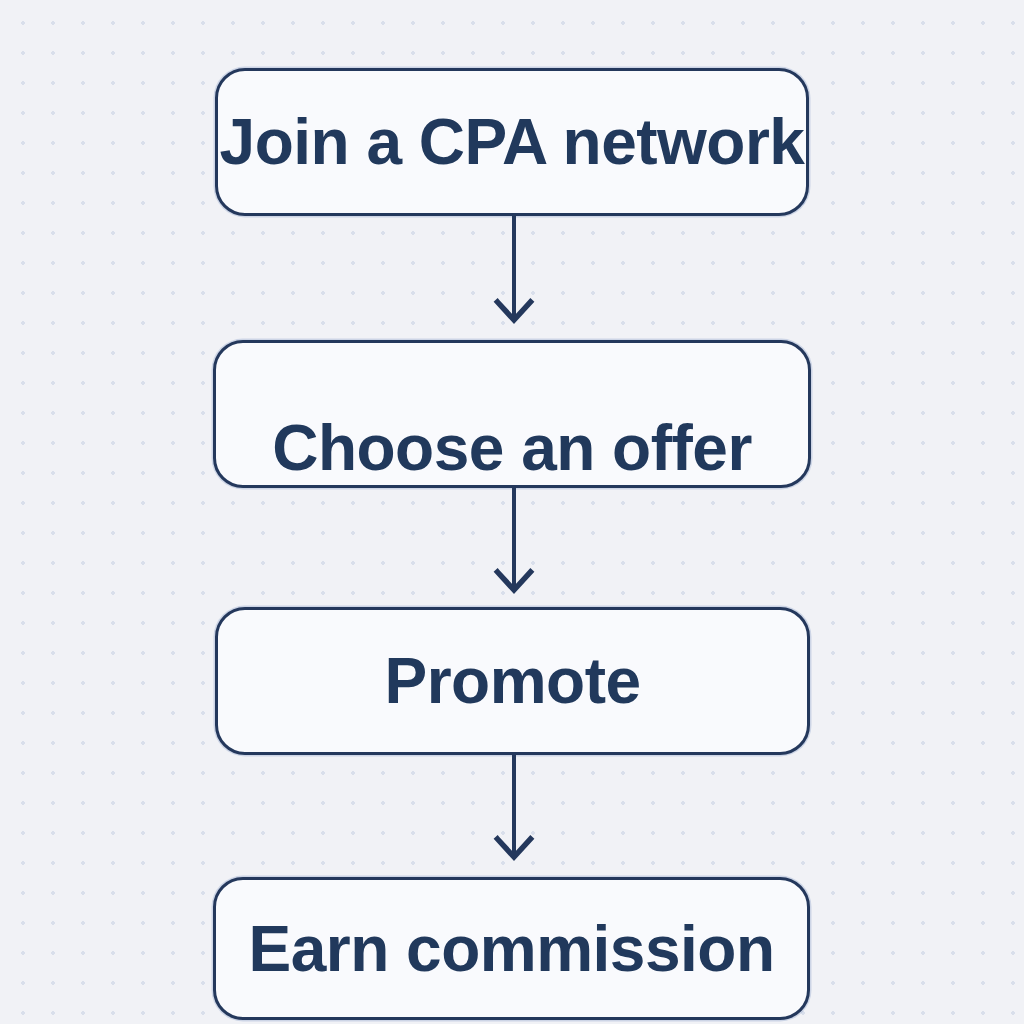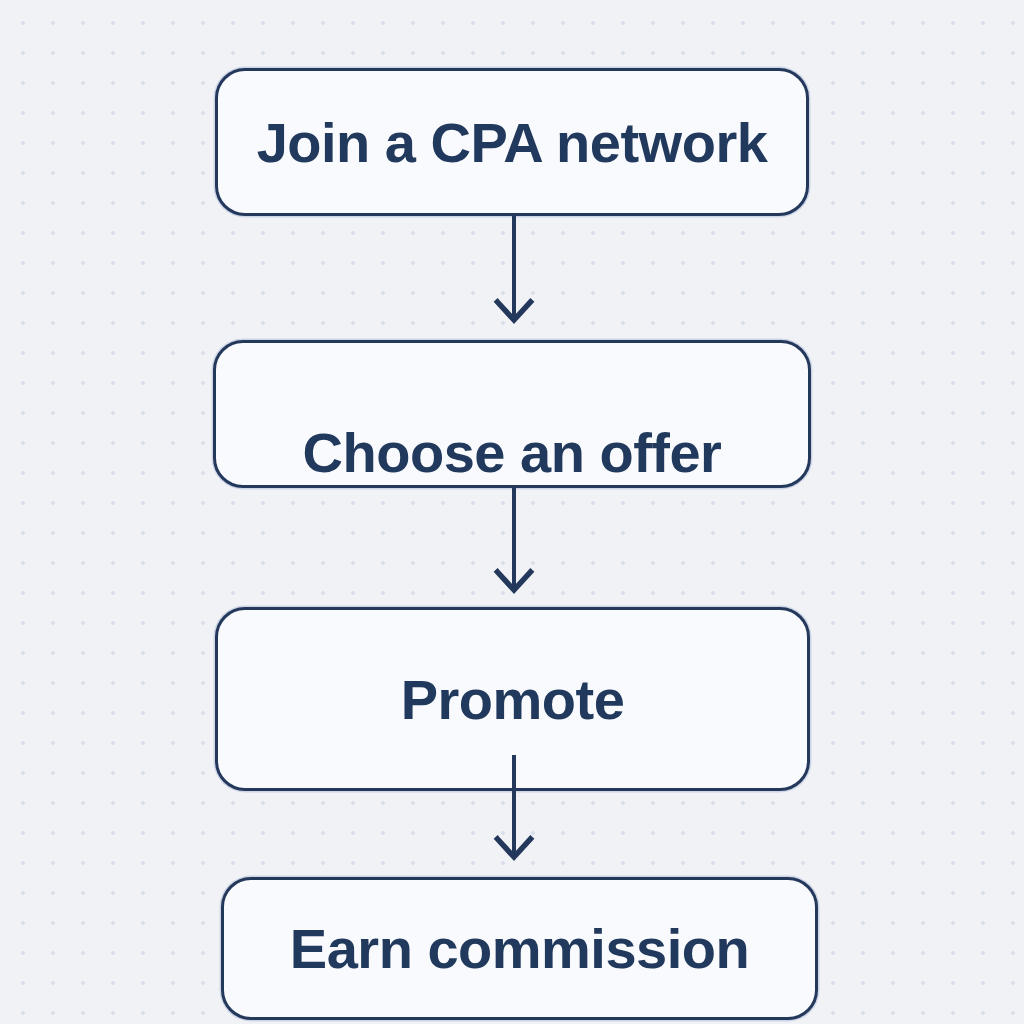--- a/index.html
+++ b/index.html
@@ -23,30 +23,30 @@
     background: #f9fafd;
     border: 3px solid #24385c;
     border-radius: 30px;
     box-shadow: 0 0 0 1.5px rgba(110, 140, 190, 0.28);
     display: flex;
     align-items: center;
     justify-content: center;
   }
   .node-label {
     color: #21395c;
-    font-size: 56px;
+    font-size: 64px;
     font-weight: 700;
     letter-spacing: -0.5px;
     white-space: nowrap;
     text-align: center;
   }
   .node1 { left: 215px; top:  68px; width: 594px; height: 148px; }
   .node2 { left: 213px; top: 340px; width: 598px; height: 148px; align-items: flex-end; }
-  .node3 { left: 215px; top: 607px; width: 595px; height: 184px; }
-  .node4 { left: 213px; top: 877px; width: 597px; height: 143px; margin-left: 8px; }
+  .node3 { left: 215px; top: 607px; width: 595px; height: 148px; }
+  .node4 { left: 213px; top: 877px; width: 597px; height: 143px; }
   .arrow {
     position: absolute;
     width: 44px;
   }
   .arrow1 { left: 492px; top: 216px; height: 109px; }
   .arrow2 { left: 492px; top: 488px; height: 107px; }
   .arrow3 { left: 492px; top: 755px; height: 107px; }
   .arrow line, .arrow polyline {
     stroke: #24385c;
     fill: none;

